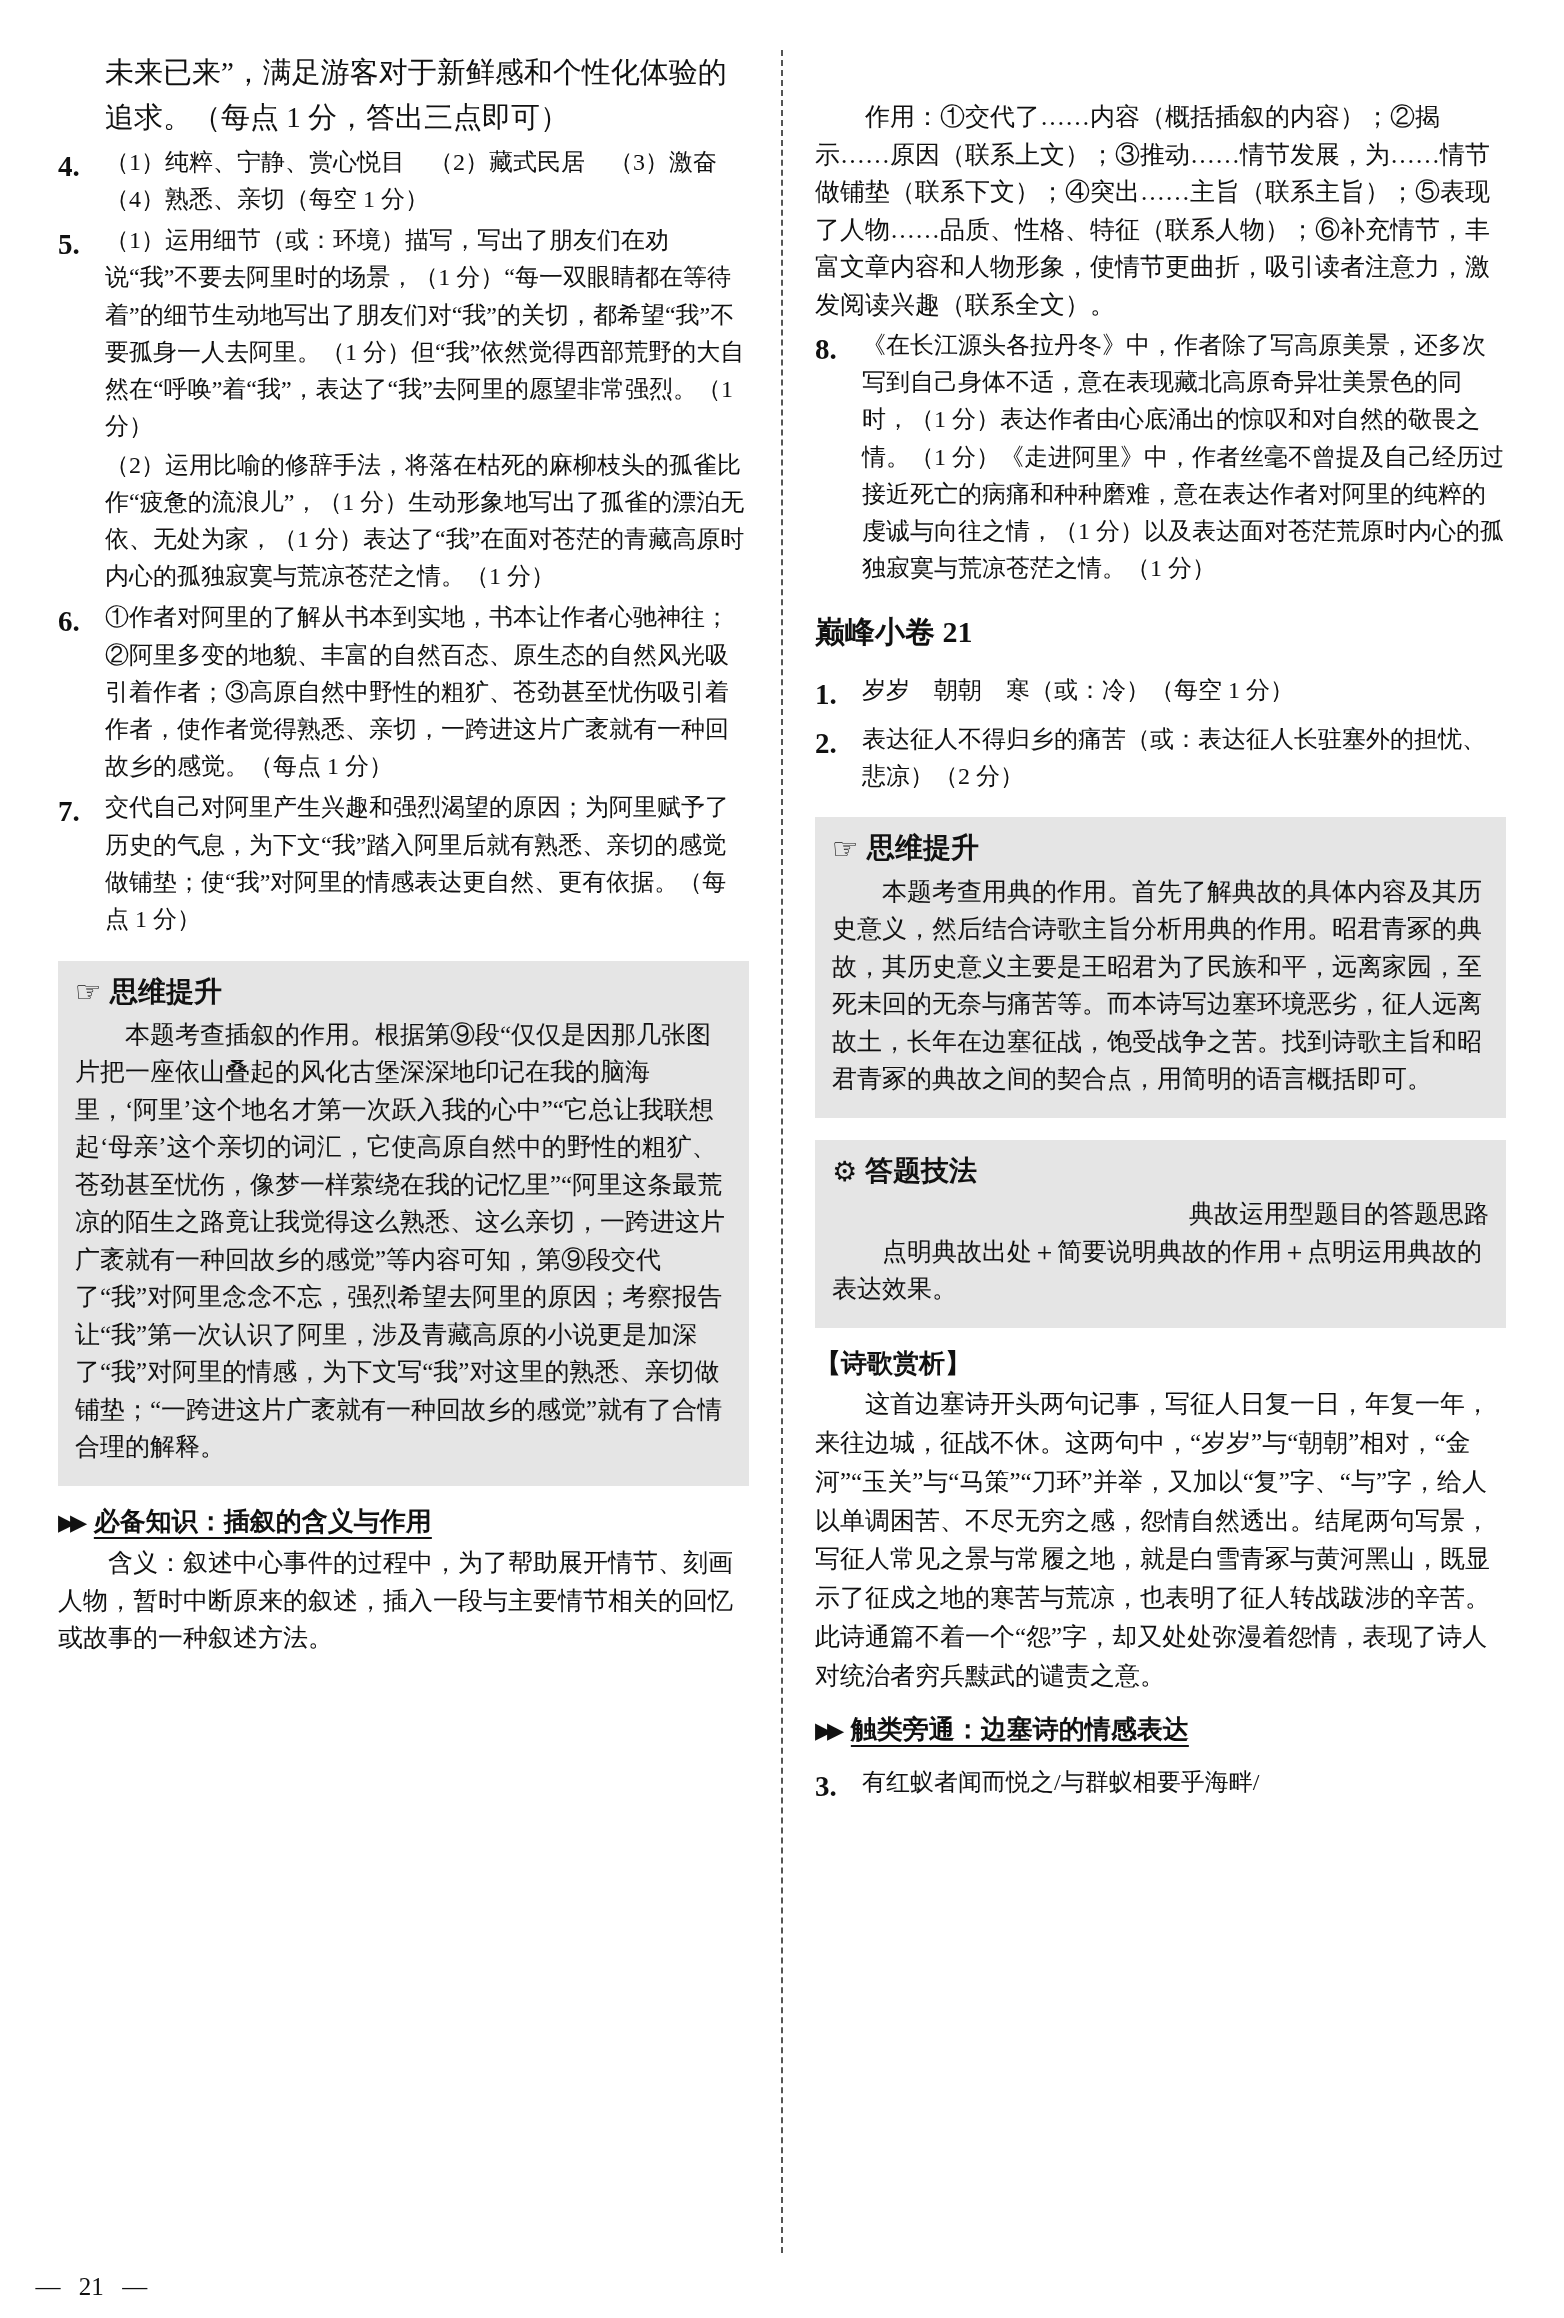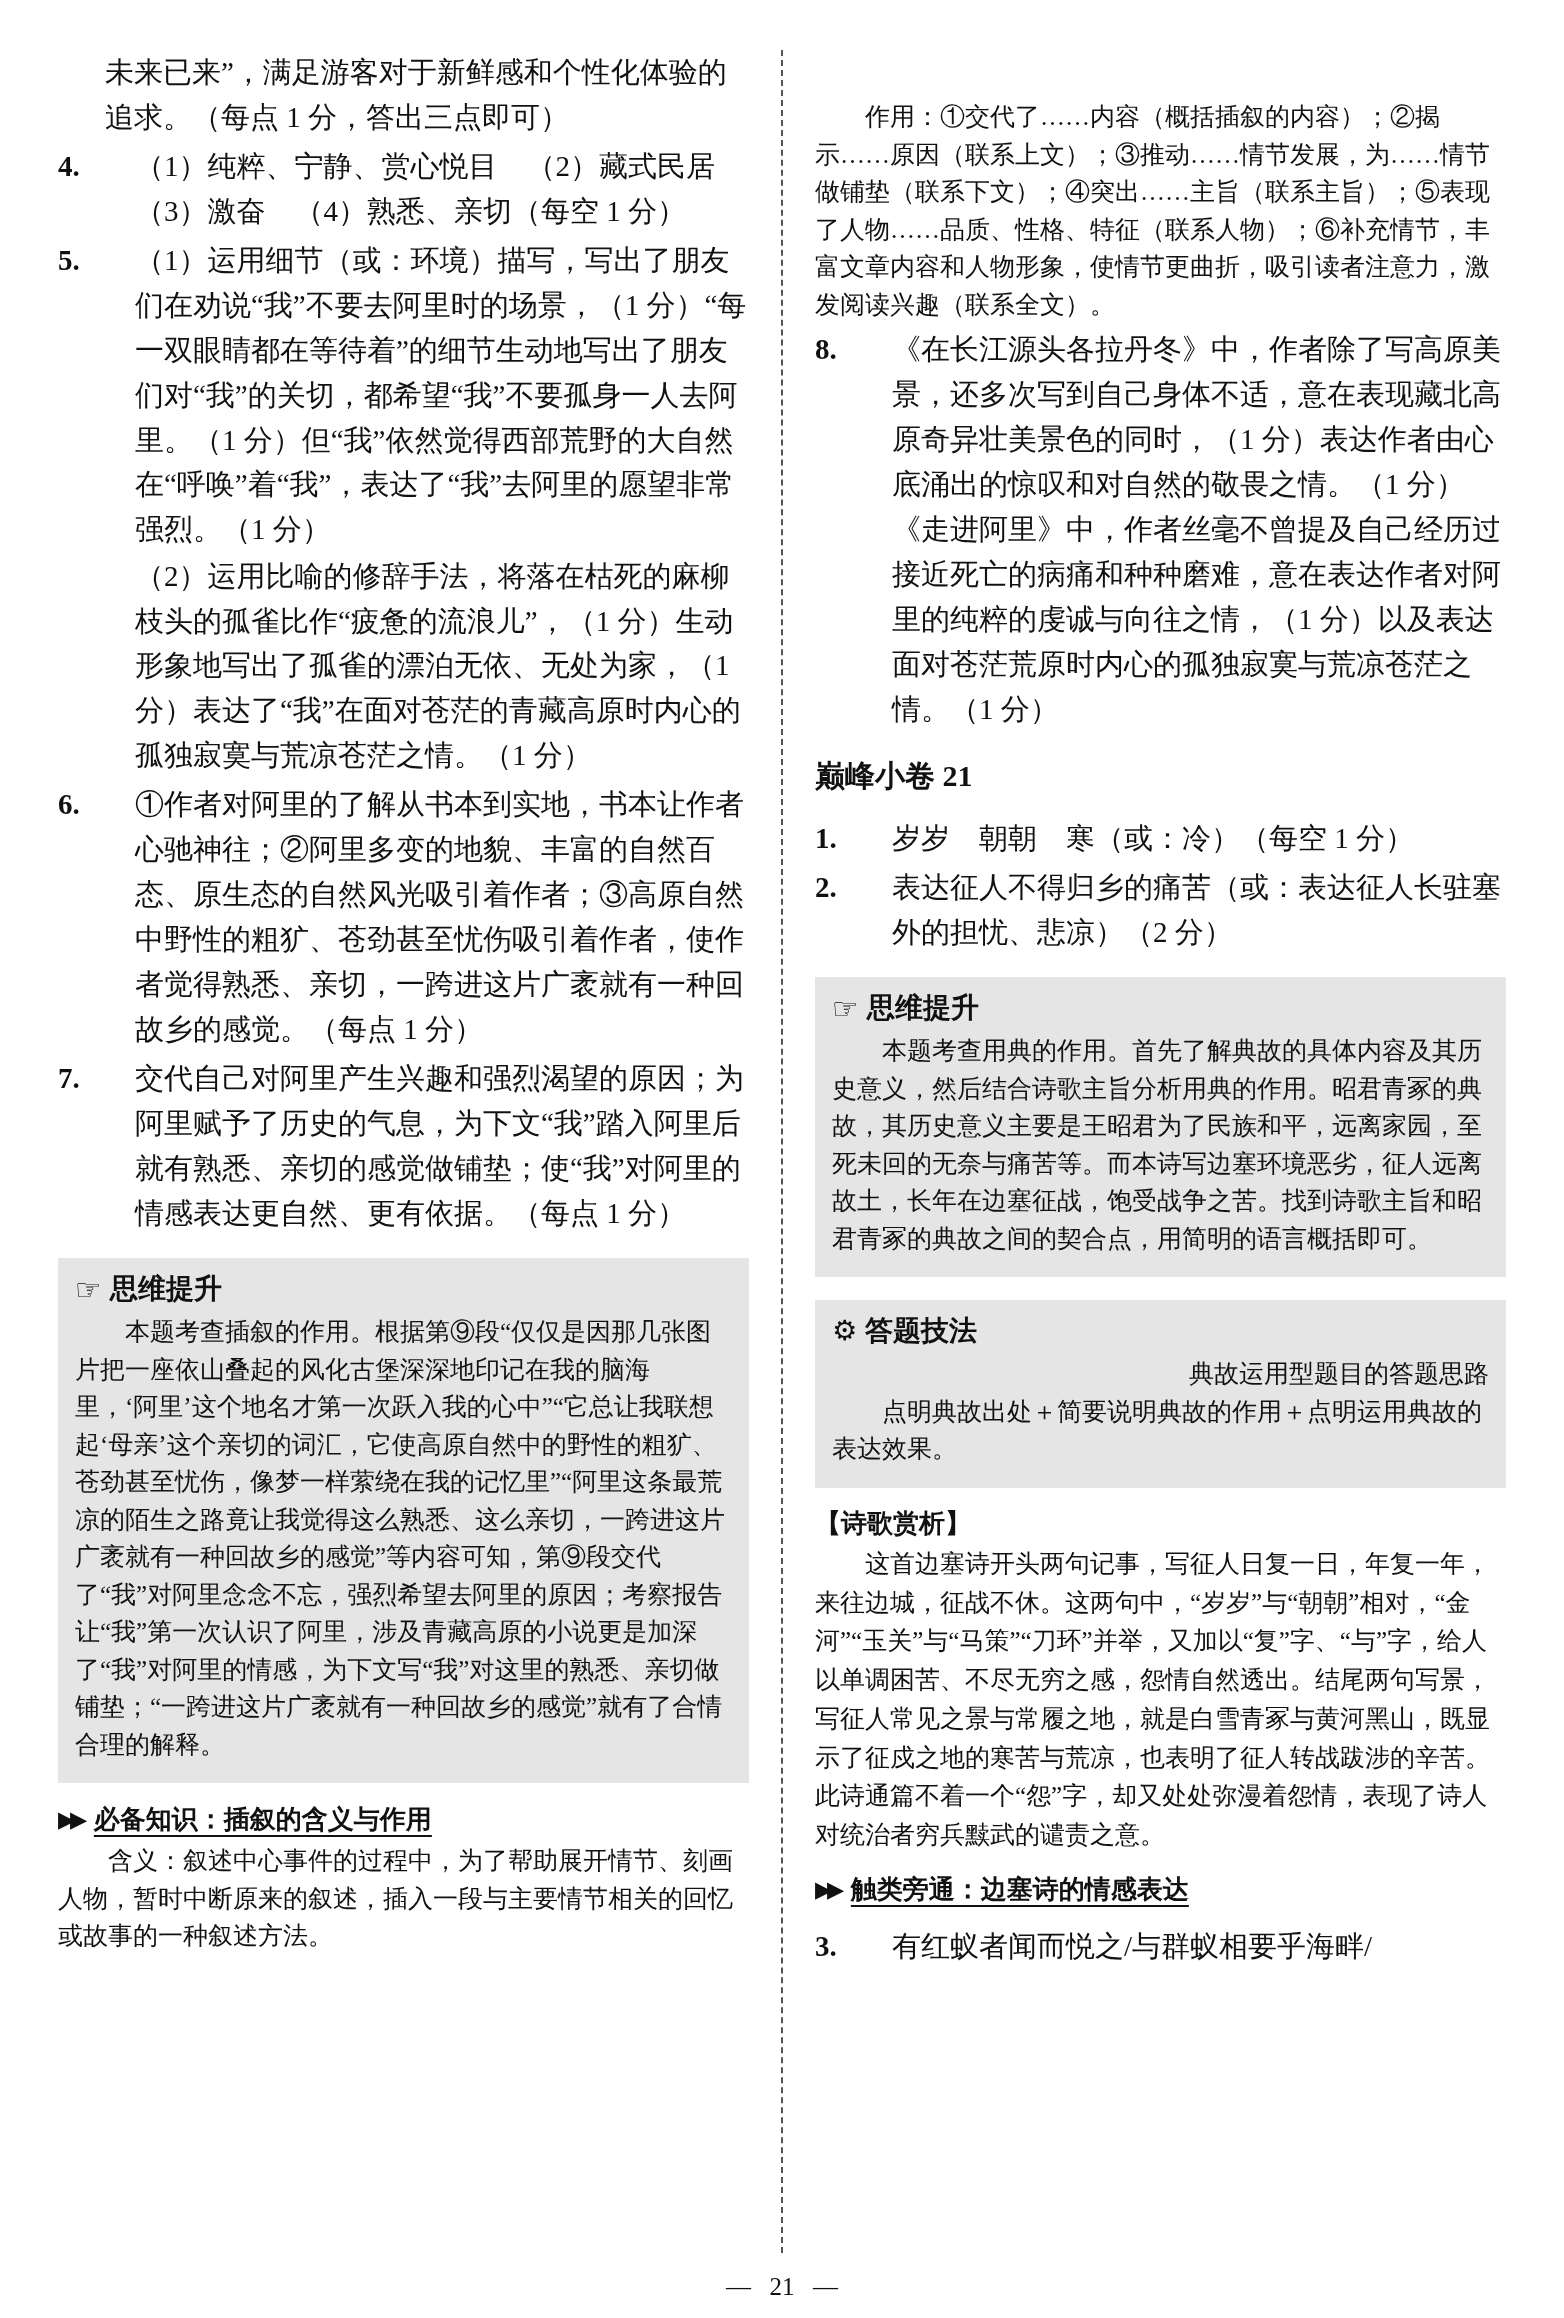--- a/index.html
+++ b/index.html
@@ -14,21 +14,21 @@
   .col { flex: 1; min-width: 0; }
   .col-left  { padding-right: 32px; }
   .col-right { padding-left: 32px; }
   .divider { flex: none; width: 0; border-left: 2px dashed #555; }
 
   p { margin: 0; }
   .cont { margin-left: 47px; font-size: 29px; line-height: 1.55; }
 
   .item { display: flex; margin-top: 4px; }
   .item .num { flex: none; width: 47px; font-weight: bold; font-size: 29px; line-height: 1.55; }
-  .item .body { flex: 1; font-size: 29px; line-height: 1.55; margin-left: 30px; }
+  .item .body { flex: 1; font-size: 24px; line-height: 1.55; }
   .item .body p + p { margin-top: 1.3px; }
 
   .graybox { background: #e5e5e5; margin: 22.4px 0 18.4px; padding: 12px 17px 20px; }
   .box-label { display: flex; align-items: center; font-weight: bold; font-size: 28px; margin-bottom: 5.3px; }
   .hand-icon, .gear-icon, .arrow-icon { font-family: "DejaVu Sans", sans-serif; font-weight: normal; }
   .hand-icon { font-size: 30px; margin-right: 8px; }
   .gear-icon { font-size: 28px; margin-right: 8px; }
   .box-body { font-size: 25px; line-height: 1.5; text-indent: 2em; }
   .box-subtitle { font-size: 25px; line-height: 1.5; text-align: right; }
 
@@ -38,21 +38,21 @@
   .know-title { font-weight: bold; text-decoration: underline; text-underline-offset: 6.6px; text-decoration-thickness: 2px; }
   .know-body { font-size: 25px; line-height: 1.5; text-indent: 2em; }
   .zuoyong { font-size: 25px; line-height: 1.5; text-indent: 2em; margin-top: 48px; }
 
   .paper-title { font-size: 30px; font-weight: bold; margin: 25px 0 18.4px; }
 
   .shangxi { margin-top: 8px; }
   .shangxi-title { font-weight: bold; font-size: 26px; margin: 5.3px 0 4px; }
   .shangxi-body { font-size: 25px; line-height: 1.55; text-indent: 2em; }
 
-  .footer { position: absolute; left: 0; bottom: 18.4px; width: 100%; text-align: center; font-size: 25px; }
+  .footer { position: absolute; left: 0; bottom: 18.4px; width: 100%; text-align: left; font-size: 25px; padding-left: 17px; }
   .footer .dash { margin: 0 18.4px; }
 </style>
 </head>
 <body>
 
 <div class="page">
   <div class="columns">
 
     <div class="col col-left">
       <p class="cont">未来已来”，满足游客对于新鲜感和个性化体验的追求。（每点 1 分，答出三点即可）</p>

